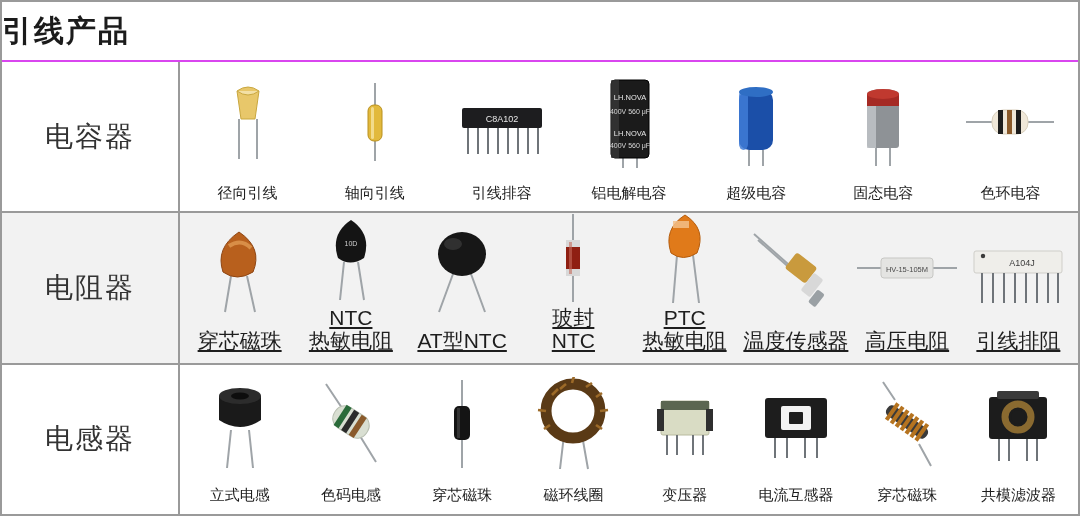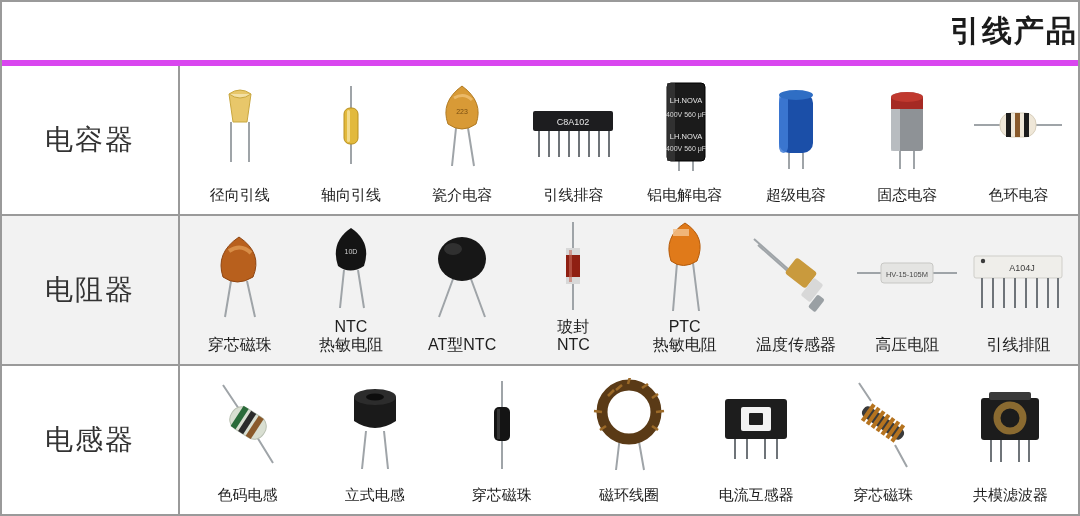--- a/index.html
+++ b/index.html
@@ -18,24 +18,24 @@
     background: #ffffff;
     box-sizing: border-box;
     border: 2px solid #9a9a9a;
     display: flex;
     flex-direction: column;
     overflow: hidden;
   }
   .title-bar {
     height: 58px;
     flex: 0 0 58px;
-    border-bottom: 6px solid #d946ef;
+    border-bottom: 2px solid #d946ef;
     display: flex;
     align-items: center;
-    justify-content: flex-end;
+    justify-content: flex-start;
     background: #ffffff;
   }
   .title-text {
     font-size: 30px;
     font-weight: bold;
     letter-spacing: 2px;
     color: #1b1b1b;
   }
   .row {
     display: flex;
@@ -80,21 +80,21 @@
     min-height: 0;
   }
   .cap {
     text-align: center;
     font-size: 15px;
     line-height: 1.12;
     color: #1e1e1e;
     white-space: pre-line;
     margin-top: 9px;
   }
-  .row2 .cap { font-size: 16px; }
+  .row2 .cap { font-size: 21px; text-decoration: underline; }
 
   
   svg.part { display:block; }
 
   
   .lead { stroke:#9fa4a8; stroke-width:2; fill:none; }
   .lead-d { stroke:#6f7479; stroke-width:2; fill:none; }
 </style>
 </head>
 <body>
@@ -124,31 +124,20 @@
         <div class="art">
           <svg class="part" width="40" height="86" viewBox="0 0 40 86">
             <path d="M20 4 L20 26 M20 62 L20 82" class="lead"></path>
             <rect x="13" y="26" width="14" height="36" rx="6" fill="#e2b93c" stroke="#b9901f" stroke-width="1"></rect>
             <rect x="16" y="28" width="3" height="32" rx="1.5" fill="#f6e3a0" opacity="0.8"></rect>
           </svg>
         </div>
         <div class="cap">轴向引线</div>
       </div>
 
-      <div class="item">
-        <div class="art">
-          <svg class="part" width="64" height="90" viewBox="0 0 64 90">
-            <path d="M26 48 L22 86 M38 48 L44 86" class="lead"></path>
-            <path d="M32 6 q22 16 14 38 q-14 10 -28 0 q-8 -22 14 -38 z" fill="#d89a36" stroke="#b07a22" stroke-width="1"></path>
-            <path d="M24 18 q10 -6 18 2" stroke="#f0c075" stroke-width="3" fill="none" opacity="0.8"></path>
-            <text x="32" y="34" font-size="7" text-anchor="middle" fill="#7a4f12" font-family="'Liberation Sans',sans-serif">223</text>
-          </svg>
-        </div>
-        <div class="cap">瓷介电容</div>
-      </div>
 
       <div class="item">
         <div class="art">
           <svg class="part" width="96" height="80" viewBox="0 0 96 80">
             <rect x="8" y="26" width="80" height="20" rx="2" fill="#1d1d1f"></rect>
             <text x="48" y="40" font-size="9" text-anchor="middle" fill="#e8e8e8" font-family="'Liberation Sans',sans-serif">C8A102</text>
             <g class="lead-d">
               <path d="M14 46 L14 72"></path>
                 <path d="M24 46 L24 72"></path>
                 <path d="M34 46 L34 72"></path>
@@ -332,43 +321,43 @@
 
     </div>
   </div>
 
   <div class="row row3">
     <div class="row-label">电感器</div>
     <div class="row-items">
 
       <div class="item">
         <div class="art">
+          <svg class="part" width="66" height="92" viewBox="0 0 66 92">
+            <path d="M24 52 L20 90 M42 52 L46 90" class="lead"></path>
+            <path d="M12 18 q21 -14 42 0 l0 24 q-21 14 -42 0 z" fill="#1a1a1a"></path>
+            <ellipse cx="33" cy="18" rx="21" ry="8" fill="#2c2c2c"></ellipse>
+            <ellipse cx="33" cy="18" rx="9" ry="3.5" fill="#0d0d0d"></ellipse>
+          </svg>
+        </div>
+        <div class="cap">立式电感</div>
+      </div>
+
+      <div class="item">
+        <div class="art">
           <svg class="part" width="78" height="92" viewBox="0 0 78 92">
             <path d="M14 6 L30 30 M48 58 L64 84" class="lead"></path>
             <g transform="rotate(33 39 44)">
               <rect x="20" y="32" width="38" height="24" rx="11" fill="#d9dfd2" stroke="#b9c0b2" stroke-width="1"></rect>
               <rect x="26" y="32" width="6" height="24" fill="#2b6b3a"></rect>
               <rect x="35" y="32" width="6" height="24" fill="#2b2b2b"></rect>
               <rect x="44" y="32" width="6" height="24" fill="#8a5a2b"></rect>
             </g>
           </svg>
         </div>
         <div class="cap">色码电感</div>
-      </div>
-
-      <div class="item">
-        <div class="art">
-          <svg class="part" width="66" height="92" viewBox="0 0 66 92">
-            <path d="M24 52 L20 90 M42 52 L46 90" class="lead"></path>
-            <path d="M12 18 q21 -14 42 0 l0 24 q-21 14 -42 0 z" fill="#1a1a1a"></path>
-            <ellipse cx="33" cy="18" rx="21" ry="8" fill="#2c2c2c"></ellipse>
-            <ellipse cx="33" cy="18" rx="9" ry="3.5" fill="#0d0d0d"></ellipse>
-          </svg>
-        </div>
-        <div class="cap">立式电感</div>
       </div>
 
       <div class="item">
         <div class="art">
           <svg class="part" width="46" height="92" viewBox="0 0 46 92">
             <path d="M23 2 L23 28 M23 62 L23 90" class="lead"></path>
             <rect x="15" y="28" width="16" height="34" rx="5" fill="#141414"></rect>
             <rect x="18" y="30" width="3" height="30" fill="#4a4a4a" opacity="0.6"></rect>
           </svg>
         </div>
@@ -390,20 +379,37 @@
               <path d="M62 48 L68 52"></path>
                 <path d="M16 48 L10 52"></path>
                 <path d="M12 34 L4 33"></path>
             </g>
             <circle cx="39" cy="34" r="15" fill="#ffffff"></circle>
           </svg>
         </div>
         <div class="cap">磁环线圈</div>
       </div>
 
+      <div class="item">
+        <div class="art">
+          <svg class="part" width="76" height="82" viewBox="0 0 76 82">
+            <rect x="14" y="18" width="48" height="34" rx="2" fill="#d9dcc4" stroke="#b8bb9f" stroke-width="1"></rect>
+            <rect x="14" y="18" width="48" height="9" fill="#5b6650"></rect>
+            <rect x="10" y="26" width="7" height="22" fill="#2f2f2f"></rect>
+            <rect x="59" y="26" width="7" height="22" fill="#2f2f2f"></rect>
+            <g class="lead-d">
+              <path d="M20 52 L20 72"></path>
+                <path d="M30 52 L30 72"></path>
+                <path d="M46 52 L46 72"></path>
+                <path d="M56 52 L56 72"></path>
+            </g>
+          </svg>
+        </div>
+        <div class="cap">变压器</div>
+      </div>
 
       <div class="item">
         <div class="art">
           <svg class="part" width="86" height="80" viewBox="0 0 86 80">
             <rect x="12" y="14" width="62" height="40" rx="3" fill="#1d1d1d"></rect>
             <rect x="28" y="22" width="30" height="24" rx="2" fill="#f2f2f2"></rect>
             <rect x="36" y="28" width="14" height="12" rx="1" fill="#1d1d1d"></rect>
             <g class="lead-d">
               <path d="M22 54 L22 74"></path>
                 <path d="M34 54 L34 74"></path>

